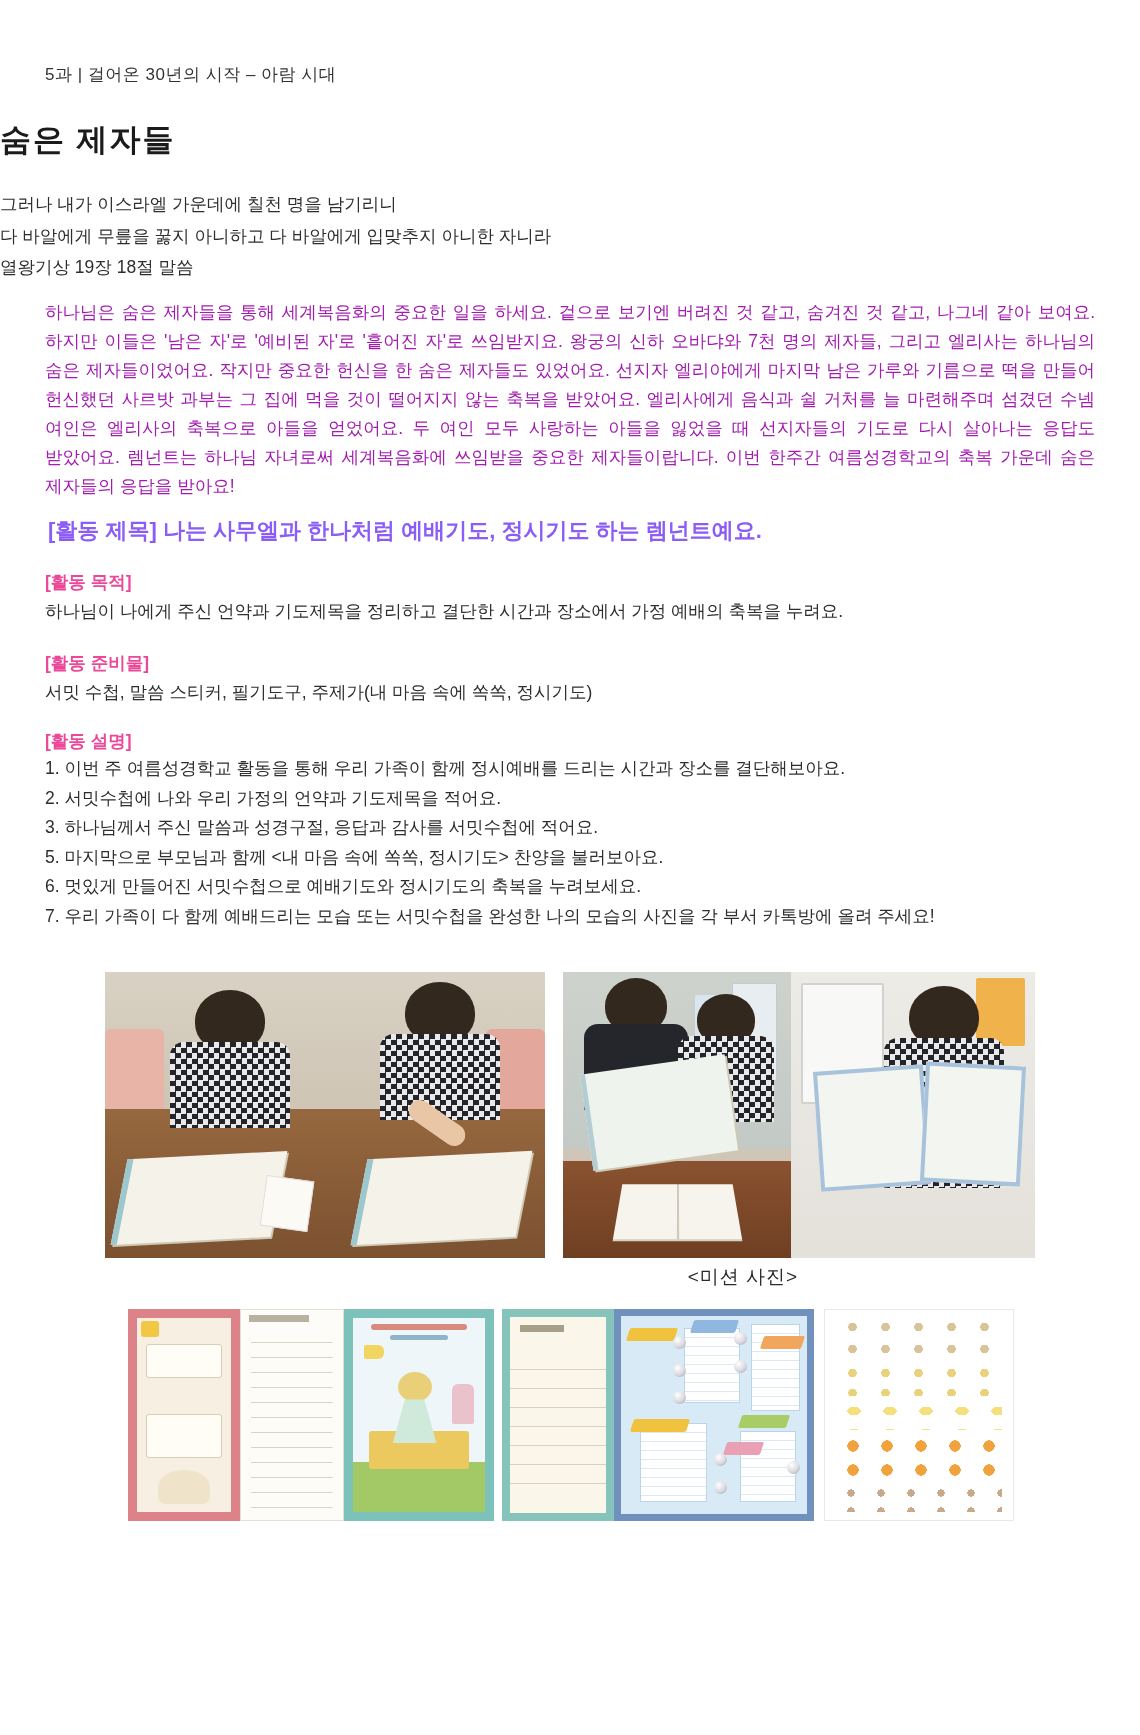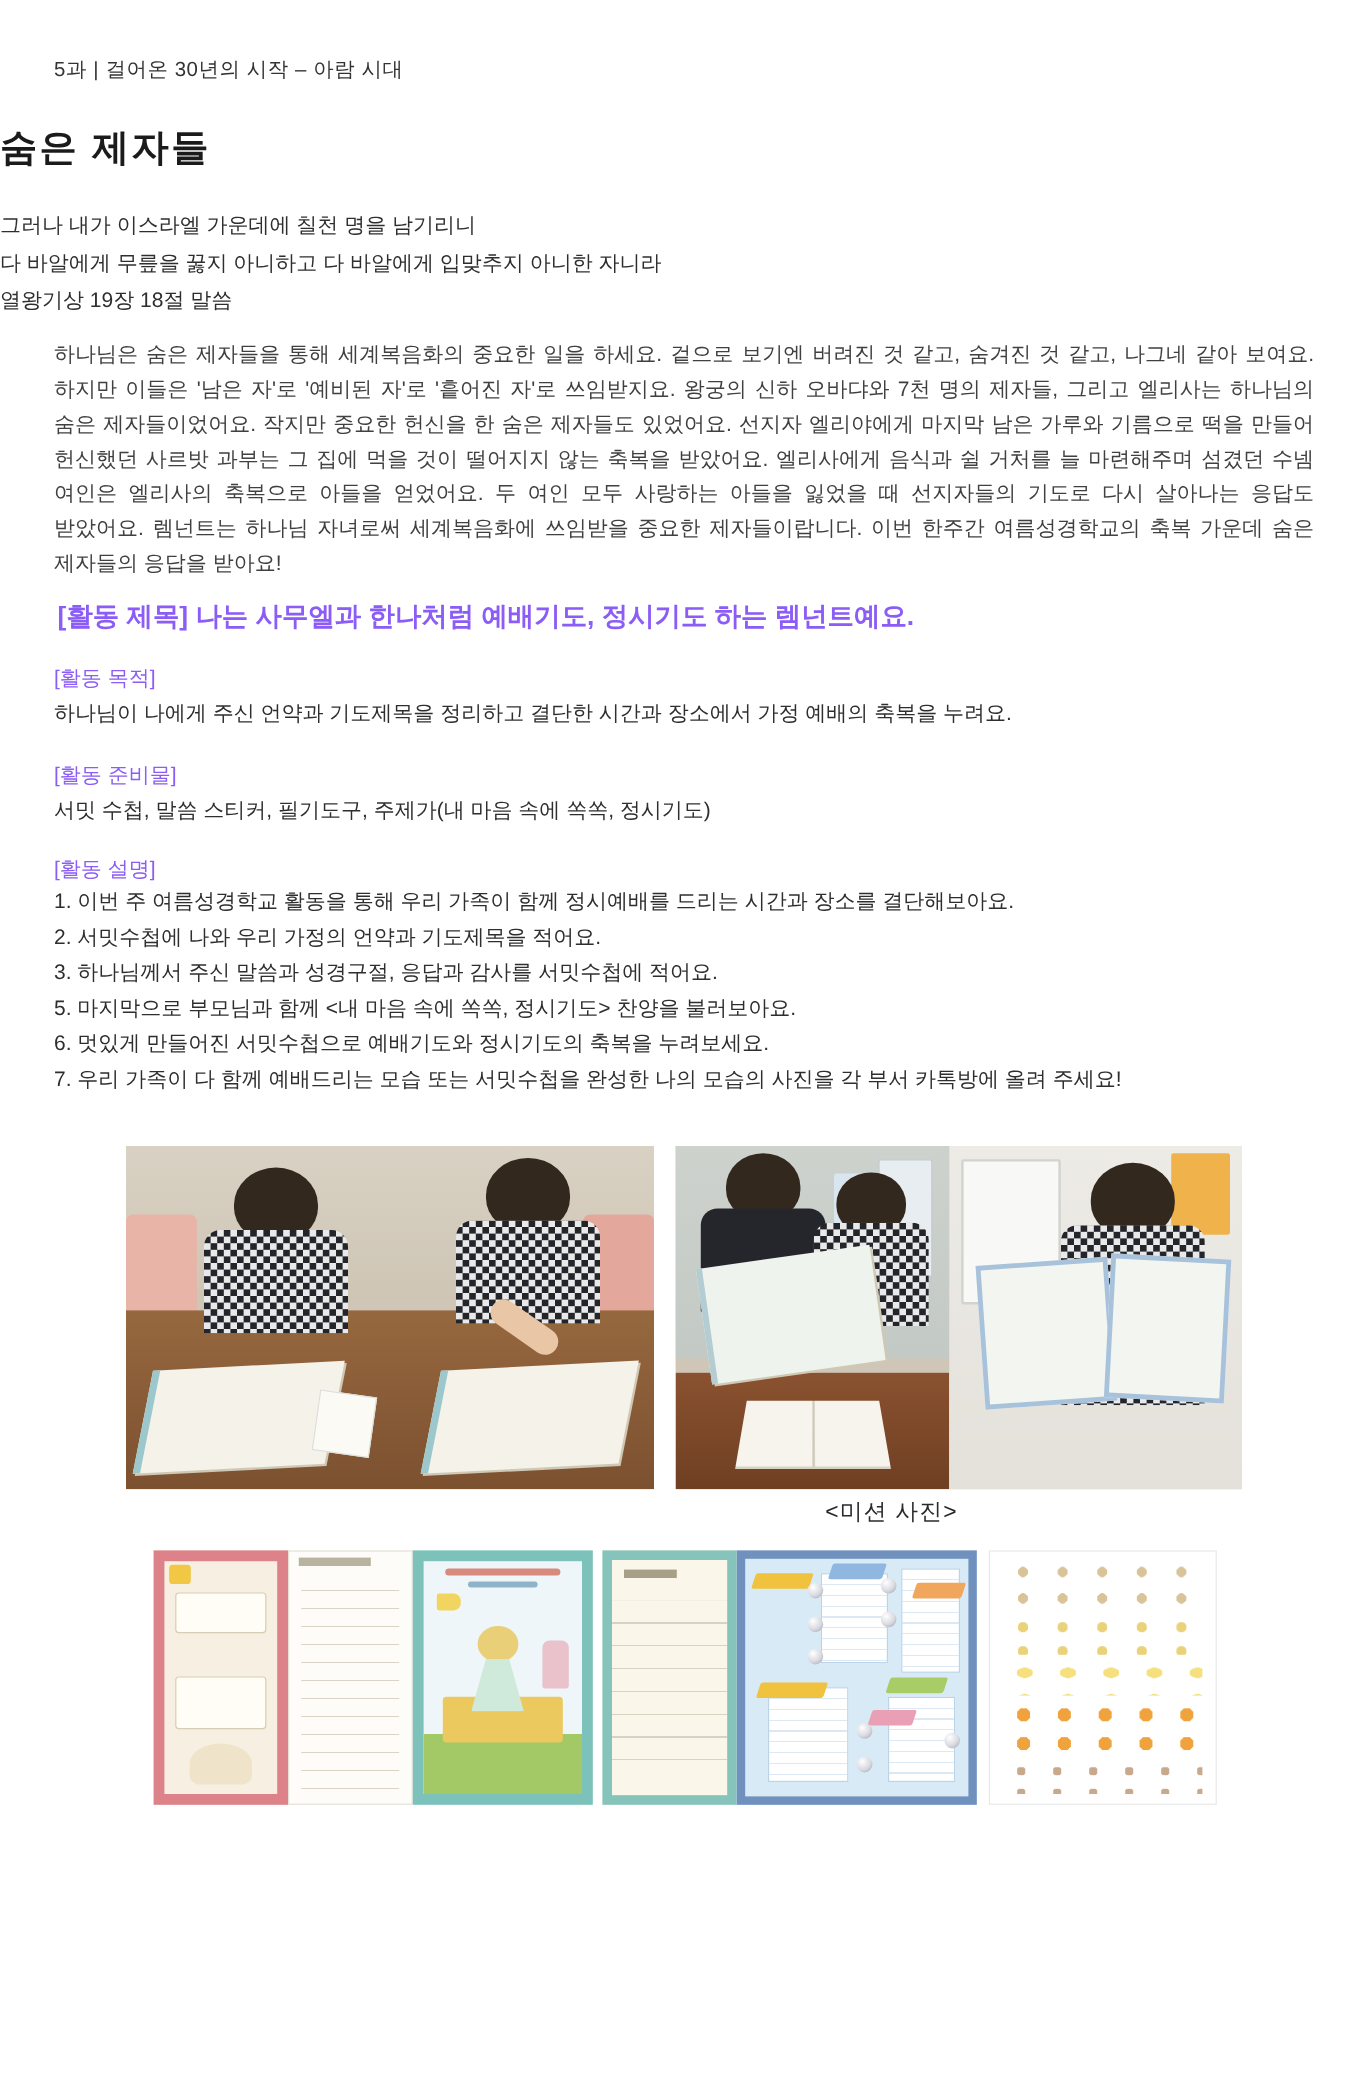--- a/index.html
+++ b/index.html
@@ -1,25 +1,25 @@
 <!DOCTYPE html>
 <html lang="ko"><head>
 <meta charset="utf-8">
 <style>
   * { box-sizing: border-box; margin: 0; padding: 0; }
   html,body { background:#ffffff; }
   body { font-family: "Liberation Sans", "DejaVu Sans", sans-serif; color:#2b2b2b; }
-  .page { position:relative; width:1140px; height:1505px; background:#ffffff; overflow:hidden; margin:0 auto; }
+  .page { position:relative; width:1140px; height:1505px; background:#ffffff; overflow:hidden; margin:17px auto; }
 
   .lesson-header { position:absolute; left:45px; top:46px; font-size:17px; color:#333; letter-spacing:0.5px; }
   .doc-title { position:absolute; left:0; right:0; top:102px; text-align:left; font-size:31px; font-weight:800; color:#1b1b1b; letter-spacing:2px; }
   .verse { position:absolute; left:0; right:0; top:172px; text-align:left; font-size:17.5px; line-height:31.5px; color:#2e2e2e; }
-  .intro { position:absolute; left:45px; width:1050px; top:281px; font-size:17.5px; line-height:29px; text-align:justify; word-break:keep-all; color:#404040; }
-
-  .sec-label { font-weight:400; font-size:17.5px; color:#8b5cf6; }
+  .intro { position:absolute; left:45px; width:1050px; top:281px; font-size:17.5px; line-height:29px; text-align:justify; word-break:keep-all; color:#a21caf; }
+
+  .sec-label { font-weight:700; font-size:17.5px; color:#ec4899; }
   .sec-text  { font-size:17.5px; color:#2e2e2e; }
   .act-title { position:absolute; left:48px; top:499px; font-size:22px; font-weight:800; color:#8b5cf6; }
   .act-title span { font-weight:800; }
   .purpose   { position:absolute; left:45px; top:551px; line-height:29px; }
   .materials { position:absolute; left:45px; top:632px; line-height:29px; }
   .descr     { position:absolute; left:45px; top:712px; width:1060px; }
   .descr .sec-label { display:block; margin-bottom:1px; }
   .desc-item { font-size:17.5px; line-height:29.5px; color:#2e2e2e; word-break:keep-all; }
 
   

